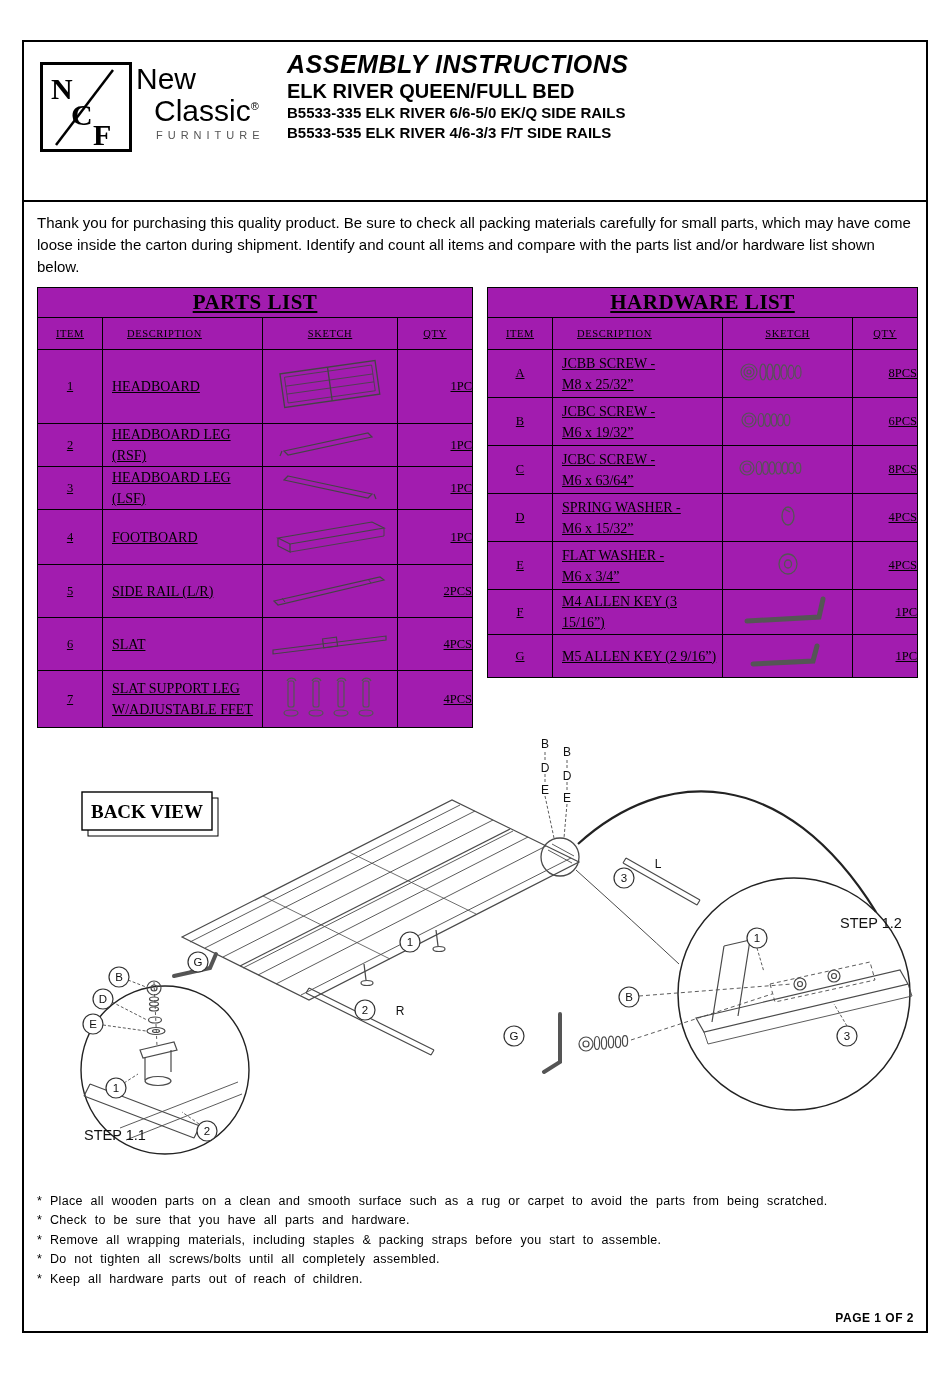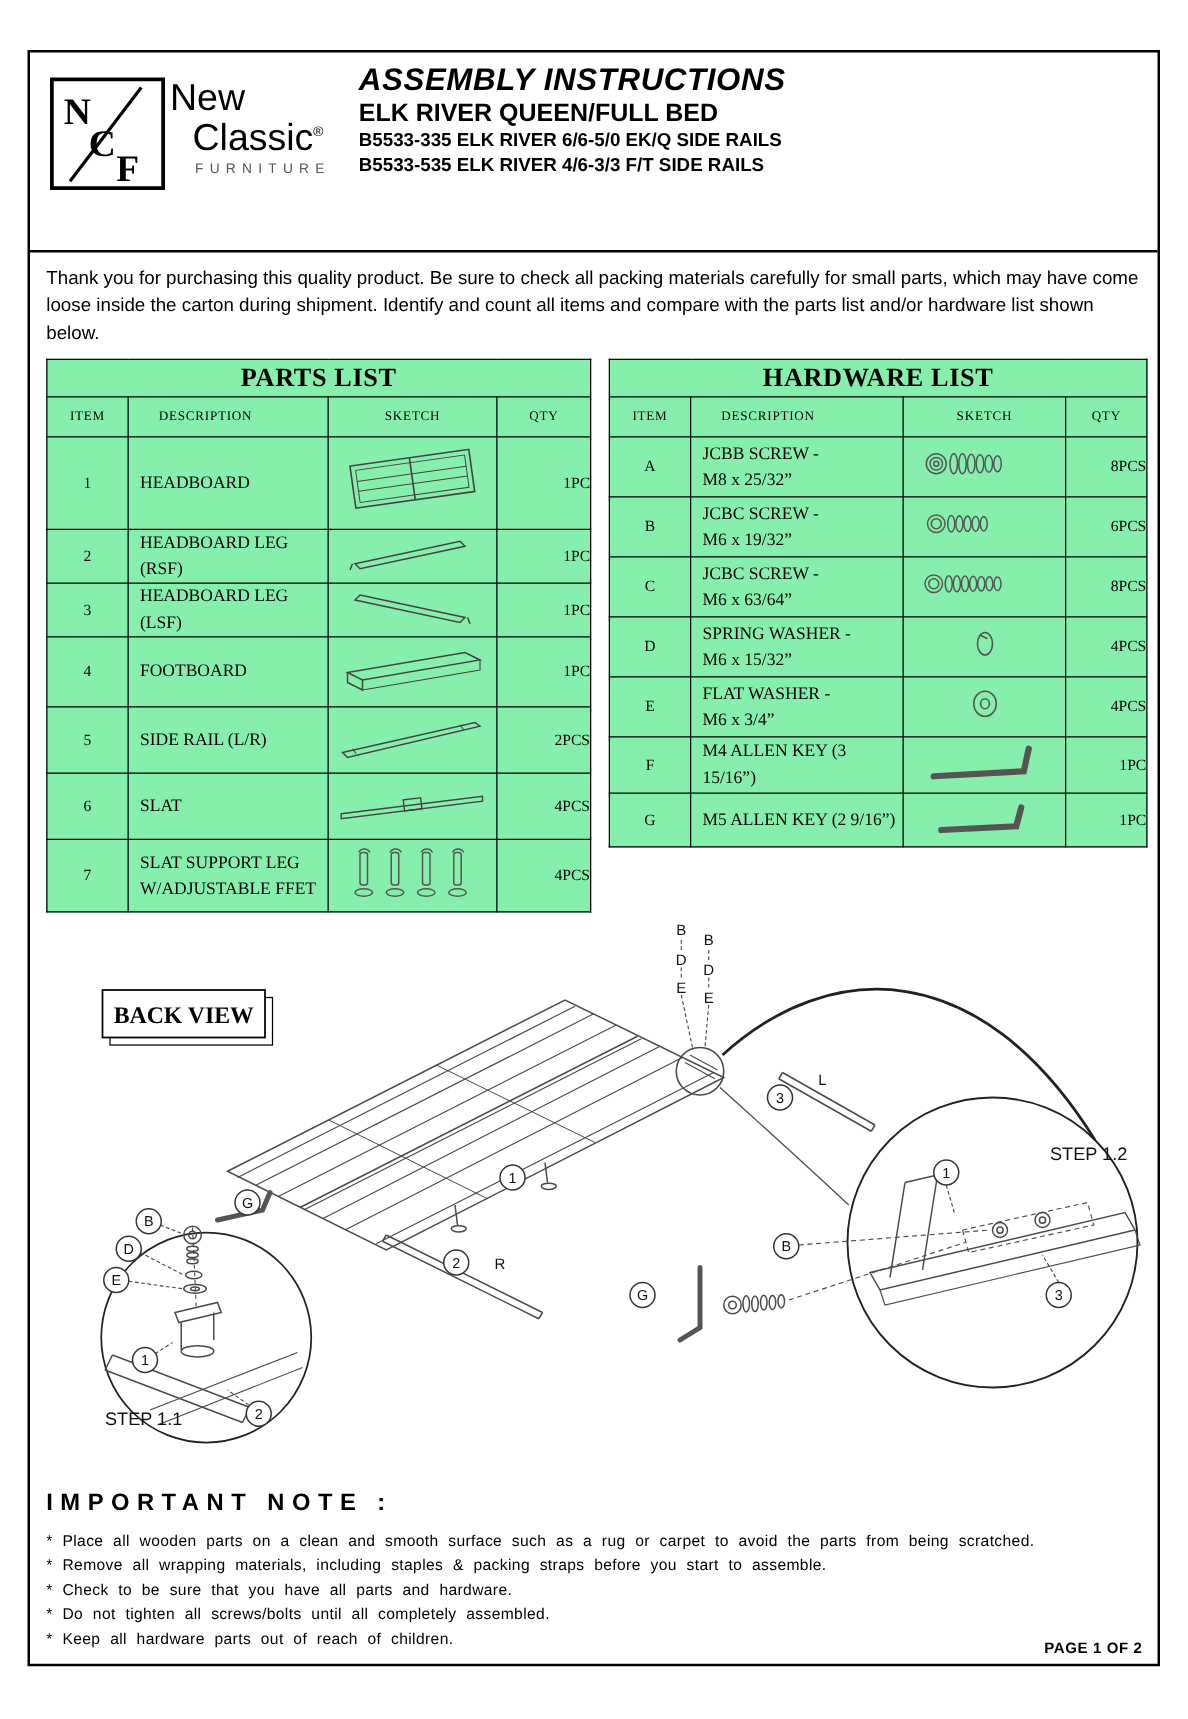--- a/index.html
+++ b/index.html
@@ -18,21 +18,21 @@
   .brand-furniture { font-size:11px; letter-spacing:5px; color:#555; margin-left:20px; margin-top:4px; }
   .titleblock { position:absolute; left:248px; top:8px;margin-left:15px; }
   .doc-title { font-size:25px; font-weight:bold; font-style:italic; letter-spacing:.5px; }
   .doc-subtitle { font-size:20px; font-weight:bold; margin-top:1px; }
   .model { font-size:15px; font-weight:bold; line-height:1.34; }
 
   
   .intro { position:absolute; left:13px; top:170px; width:882px; font-size:15px; line-height:1.45; }
 
   
-  table { border-collapse:collapse; table-layout:fixed; position:absolute; top:245px; background:#86efac; }
+  table { border-collapse:collapse; table-layout:fixed; position:absolute; top:245px; background:#a21caf;text-decoration:underline; }
   #parts-table { left:13px; width:435px; }
   #hardware-table { left:463px; width:430px; }
   td,th { border:1px solid #000; font-family:"Liberation Serif", serif; overflow:hidden; }
   .tbl-title { font-size:21px; font-weight:bold; text-align:center; height:30px; letter-spacing:.5px; }
   .col-head { font-size:10.5px; font-weight:normal; height:32px; text-align:center; letter-spacing:.6px; }
   .c-item { text-align:center; font-size:12.5px; }
   .c-desc { font-size:14px; padding-left:9px; white-space:pre-line; line-height:1.5; }
   .c-qty { text-align:right; font-size:12.5px; }
   .c-sketch { text-align:center; }
 
@@ -479,22 +479,21 @@
           <circle cx="183" cy="399" r="10" fill="#fff" stroke="#333" stroke-width="1.2"></circle>
           <text x="183" y="403" class="co">2</text>
         </g>
 
       <text x="60" y="408" class="steplbl">STEP 1.1</text>
       <text x="816" y="196" class="steplbl">STEP 1.2</text>
     </svg>
   </div>
 
   <div class="note">
-    <div class="note-title">IMPORTANT NOTE :</div>
     <div class="note-item">*  Place all wooden parts on a clean and smooth surface such as a rug or carpet to avoid the parts from being scratched.</div>
+    <div class="note-item">*  Check to be sure  that you have all parts and hardware.</div>
     <div class="note-item">*  Remove all wrapping materials, including staples &amp; packing straps before you start to assemble.</div>
-    <div class="note-item">*  Check to be sure  that you have all parts and hardware.</div>
     <div class="note-item">*  Do not tighten all screws/bolts until all completely assembled.</div>
     <div class="note-item">*  Keep all hardware parts out of reach of children.</div>
   </div>
 
   <div class="footer">PAGE 1 OF 2</div>
 </div>
 
 </body></html>

